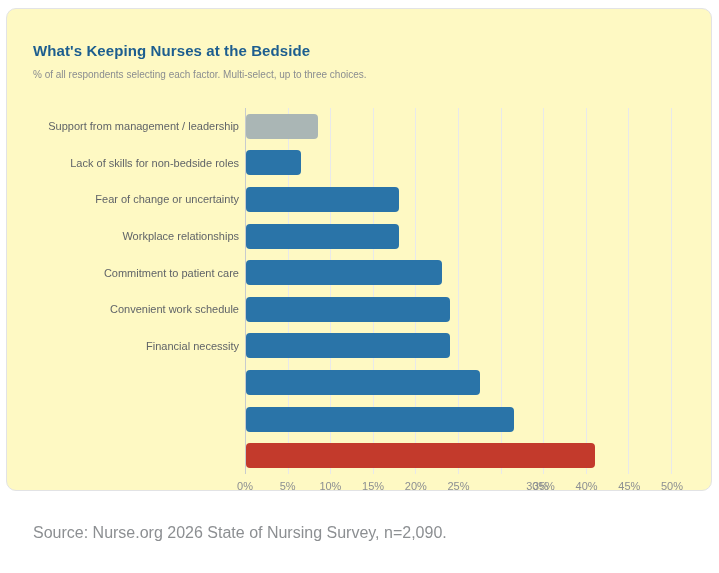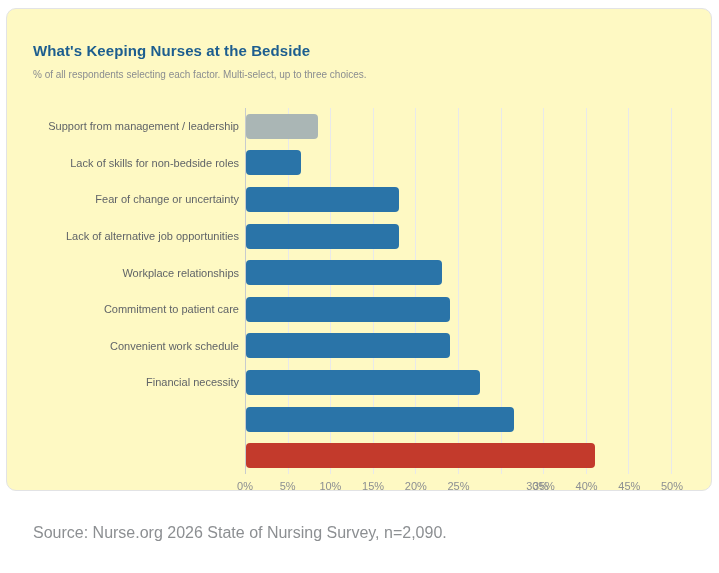--- a/index.html
+++ b/index.html
@@ -103,21 +103,20 @@
   <div class="header">
     <div class="title">What's Keeping Nurses at the Bedside</div>
     <div class="subtitle">% of all respondents selecting each factor. Multi-select, up to three choices.</div>
   </div>
 
   <div class="chart">
     <div class="labels" id="labels">
         <div class="label-cell">Support from management / leadership</div>
         <div class="label-cell">Lack of skills for non-bedside roles</div>
         <div class="label-cell">Fear of change or uncertainty</div>
-        <div class="label-cell">Lack of alternative job opportunities</div>
         <div class="label-cell">Workplace relationships</div>
         <div class="label-cell">Commitment to patient care</div>
         <div class="label-cell">Convenient work schedule</div>
         <div class="label-cell">Financial necessity</div>
       </div>
     <div class="plot-col">
       <div class="plot" id="plot">
           <div class="bar-row">
             <div class="bar" style="width: 17%; background: rgb(170, 182, 181);"></div>
           </div>

